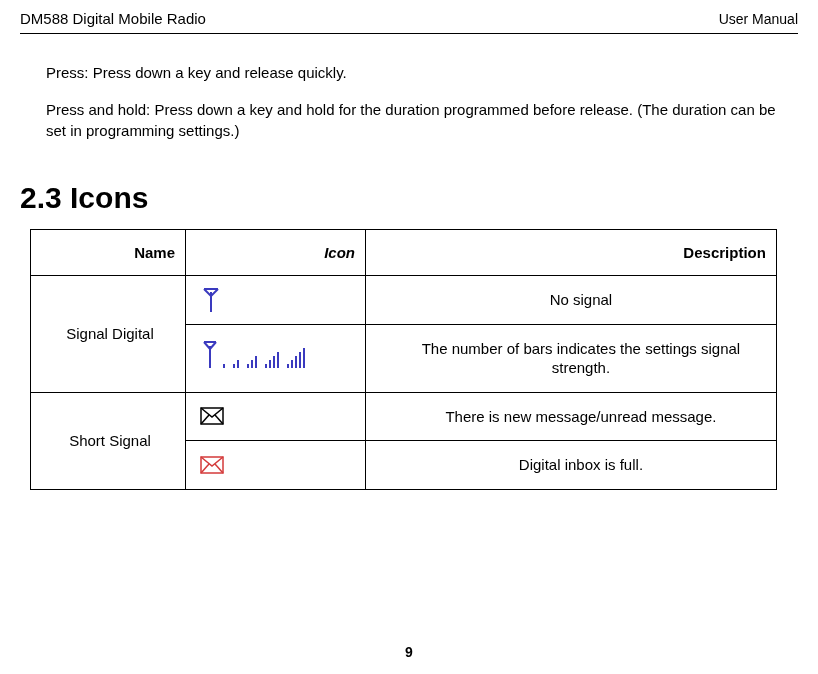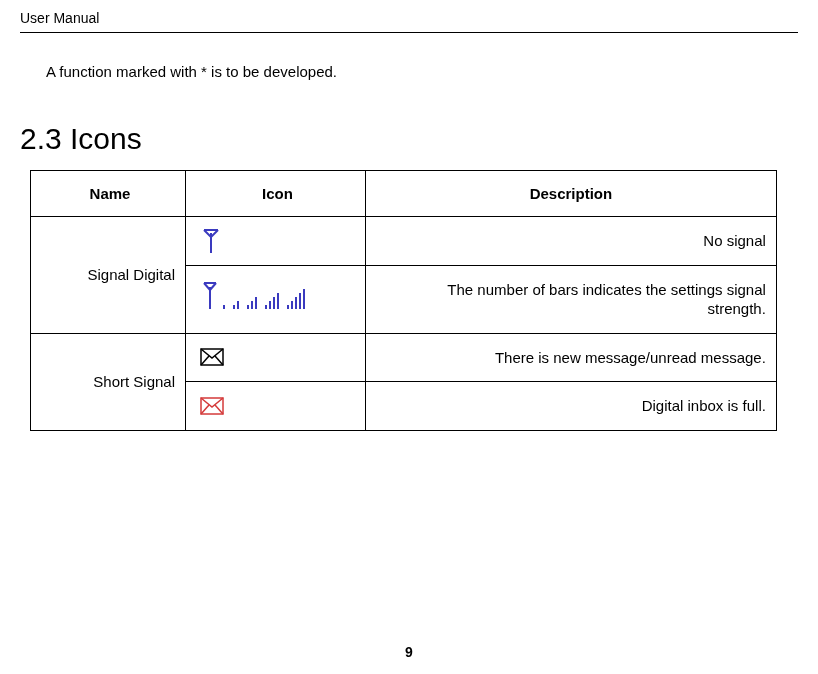--- a/index.html
+++ b/index.html
@@ -33,49 +33,50 @@
       margin-left: 26px;
       margin-right: 10px;
     }
     .para {
       font-size: 15px;
       margin-bottom: 16px;
       line-height: 1.4;
     }
     .section-heading {
       font-size: 30px;
-      font-weight: normal;
+      font-weight: bold;
       margin-top: 40px;
       margin-bottom: 14px;
       margin-left: 0;
     }
     table {
       border-collapse: collapse;
       width: 96%;
       margin-left: 10px;
     }
     th, td {
       border: 1px solid #000;
       padding: 10px 10px;
       font-size: 15px;
-      text-align: right;
+      text-align: center;
       vertical-align: middle;
     }
     th {
       font-weight: bold;
-      text-align: center;
+      text-align: right;
       padding: 14px 10px;
     }
     .col-name {
       width: 155px;
       padding-left: 14px;
     }
     .col-icon {
       width: 180px;
       padding-left: 14px;
+      font-style: italic;
     }
     .icon-cell {
       padding: 8px 14px;
     }
     .desc-cell {
       padding: 14px 10px 14px 30px;
       line-height: 1.3;
     }
     .page-number {
       position: absolute;
@@ -88,25 +89,27 @@
     }
     
     svg {
       display: block;
     }
   </style>
 </head>
 <body>
 
 <div class="header-row">
+  <span class="header-left">DM588 Digital Mobile Radio</span>
   <span class="header-right">User Manual</span>
 </div>
 
 <div class="body-text">
-  <p class="para">A function marked with * is to be developed.</p>
+  <p class="para">Press: Press down a key and release quickly.</p>
+  <p class="para">Press and hold: Press down a key and hold for the duration programmed before release. (The duration can be set in programming settings.)</p>
 </div>
 
 <h2 class="section-heading">2.3 Icons</h2>
 
 <table>
   <thead>
     <tr>
       <th class="col-name">Name</th>
       <th class="col-icon">Icon</th>
       <th>Description</th>

